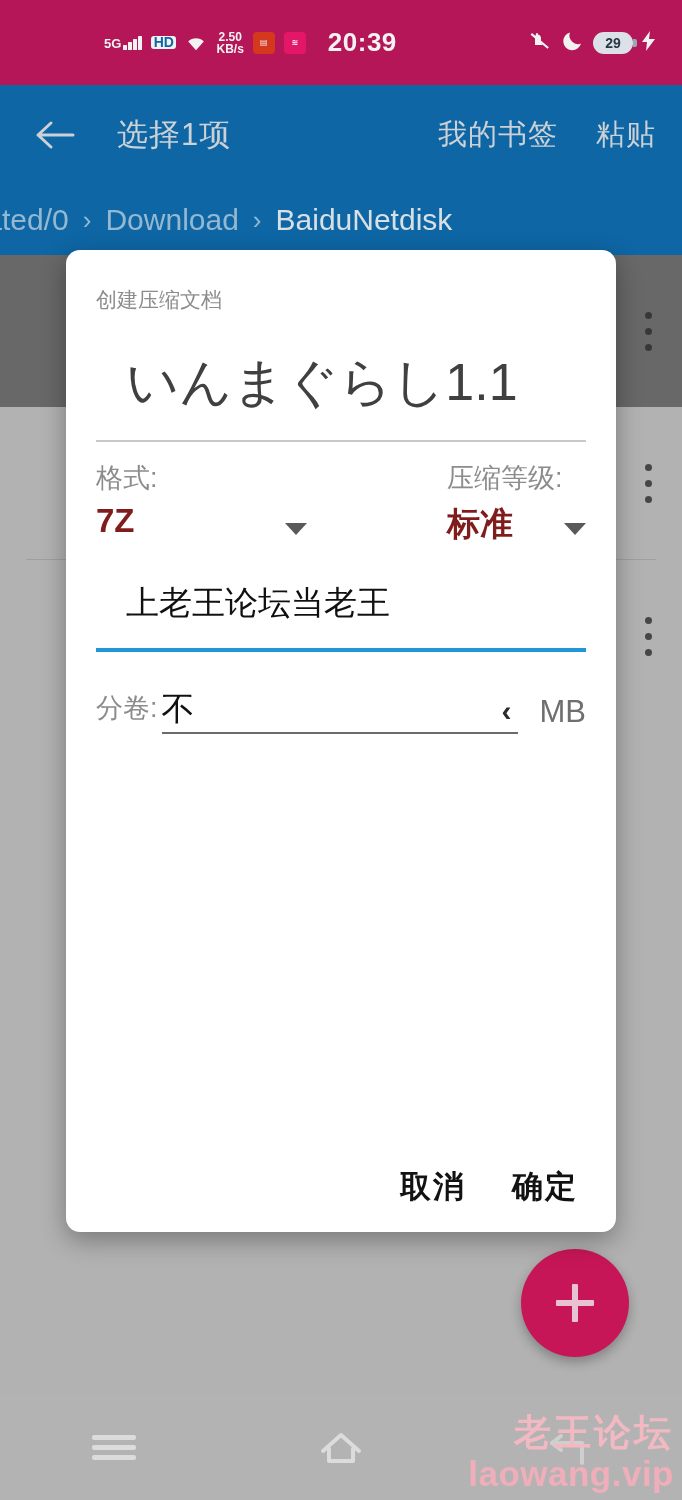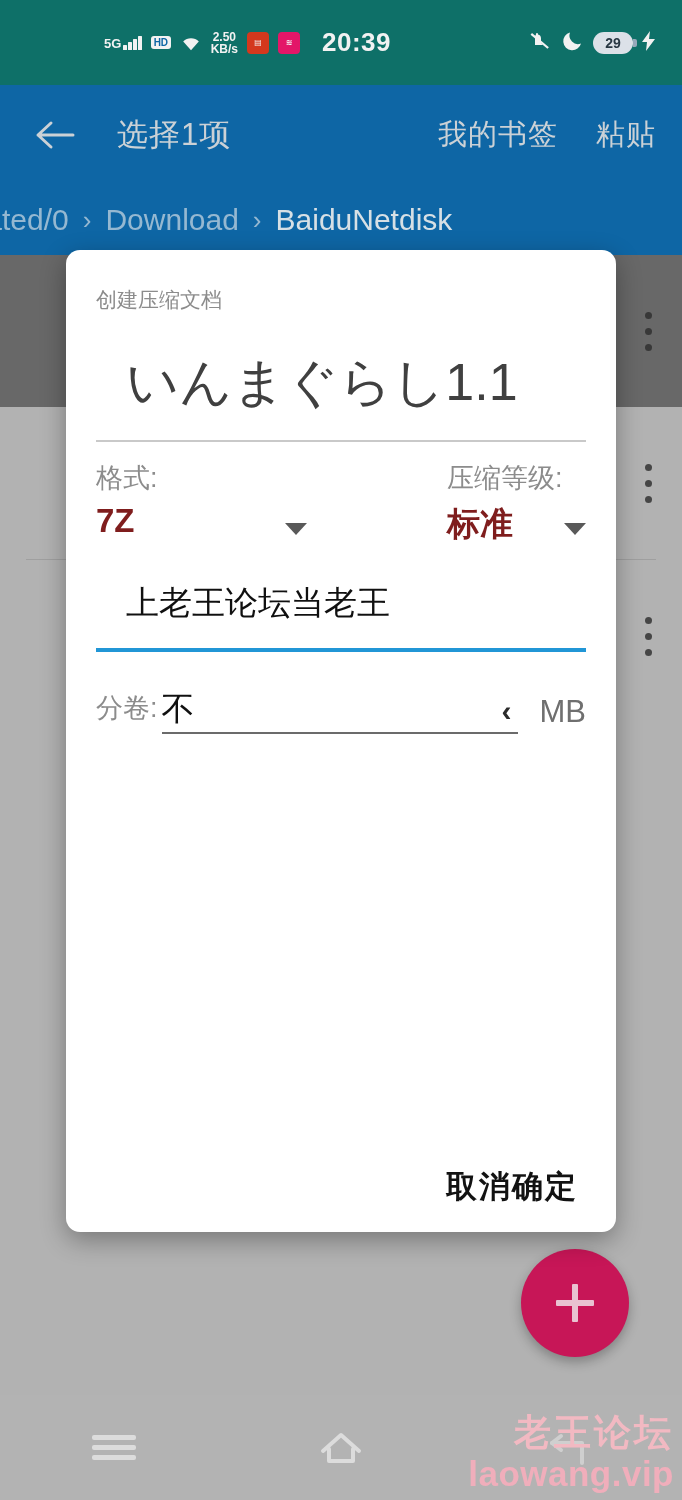--- a/index.html
+++ b/index.html
@@ -8,31 +8,31 @@
     font-family:"Liberation Sans","DejaVu Sans",sans-serif;
     background:#b3b3b3;
     position:relative;
     overflow:hidden;
     -webkit-font-smoothing:antialiased;
   }
 
   
   .statusbar{
     position:absolute;top:0;left:0;width:682px;height:85px;
-    background:#0f766e;display:flex;align-items:center;
+    background:#be185d;display:flex;align-items:center;
   }
   .sb-left{display:flex;align-items:center;gap:9px;margin-left:104px;}
   .sb-5g{display:flex;align-items:flex-end;gap:1px;}
   .sb-5g-label{color:#fff;font-size:13px;font-weight:700;line-height:12px;margin-right:1px;}
   .bars{display:flex;align-items:flex-end;gap:1.5px;height:15px;}
   .bars i{display:block;width:3.5px;background:#fff;border-radius:.5px;}
   .bars i:nth-child(1){height:5px}.bars i:nth-child(2){height:8px}
   .bars i:nth-child(3){height:11px}.bars i:nth-child(4){height:14px}
   .hd-badge{
-    background:#fff;color:#0f6cae;font-size:10px;font-weight:700;
+    background:#fff;color:#0f6cae;font-size:14px;font-weight:700;
     border-radius:3px;padding:1px 3px;line-height:11px;letter-spacing:-.3px;
   }
   .wifi{width:22px;height:17px;position:relative;}
   .net-rate{color:#fff;font-size:12px;font-weight:700;line-height:12px;text-align:center;}
   .app-ico{width:22px;height:22px;border-radius:4px;display:flex;align-items:center;justify-content:center;
            font-size:8px;color:#fff;font-weight:700;overflow:hidden;text-align:center;line-height:8px;}
   .app-ico.red{background:#e03c1f;}
   .app-ico.pink{background:#f0186e;}
   .sb-clock{color:#fff;font-size:26px;font-weight:700;margin-left:22px;letter-spacing:.5px;}
   .sb-right{position:absolute;right:26px;display:flex;align-items:center;gap:9px;}
@@ -139,21 +139,21 @@
   .split-row{display:flex;align-items:flex-end;margin-top:38px;}
   .split-label{color:#8c8c8c;font-size:27px;padding-bottom:8px;}
   .split-field{
     flex:1;margin-left:4px;position:relative;border-bottom:2.5px solid #6b6b6b;
     display:flex;align-items:flex-end;justify-content:space-between;padding-bottom:6px;
   }
   .split-value{color:#101010;font-size:33px;line-height:34px;}
   .split-chevron{color:#2b2b2b;font-size:30px;line-height:30px;padding-right:6px;font-weight:600;}
   .split-unit{color:#6f6f6f;font-size:31px;margin-left:22px;padding-bottom:4px;}
 
-  .dlg-buttons{position:absolute;right:38px;bottom:24px;display:flex;align-items:center;}
+  .dlg-buttons{position:absolute;right:38px;bottom:24px;display:flex;gap:46px;align-items:center;}
   .dlg-btn{color:#121212;font-size:31px;font-weight:700;letter-spacing:2px;}
 
   
   .navbar{position:absolute;left:0;bottom:0;width:682px;height:105px;background:#b3b3b3;
           display:flex;align-items:center;justify-content:space-around;}
   .nav-btn{width:70px;height:70px;display:flex;align-items:center;justify-content:center;}
   .hamburger i{display:block;width:44px;height:5px;background:#dcdcdc;border-radius:2px;margin:5px 0;}
 
   
   .watermark{position:absolute;right:8px;bottom:6px;text-align:right;pointer-events:none;}

